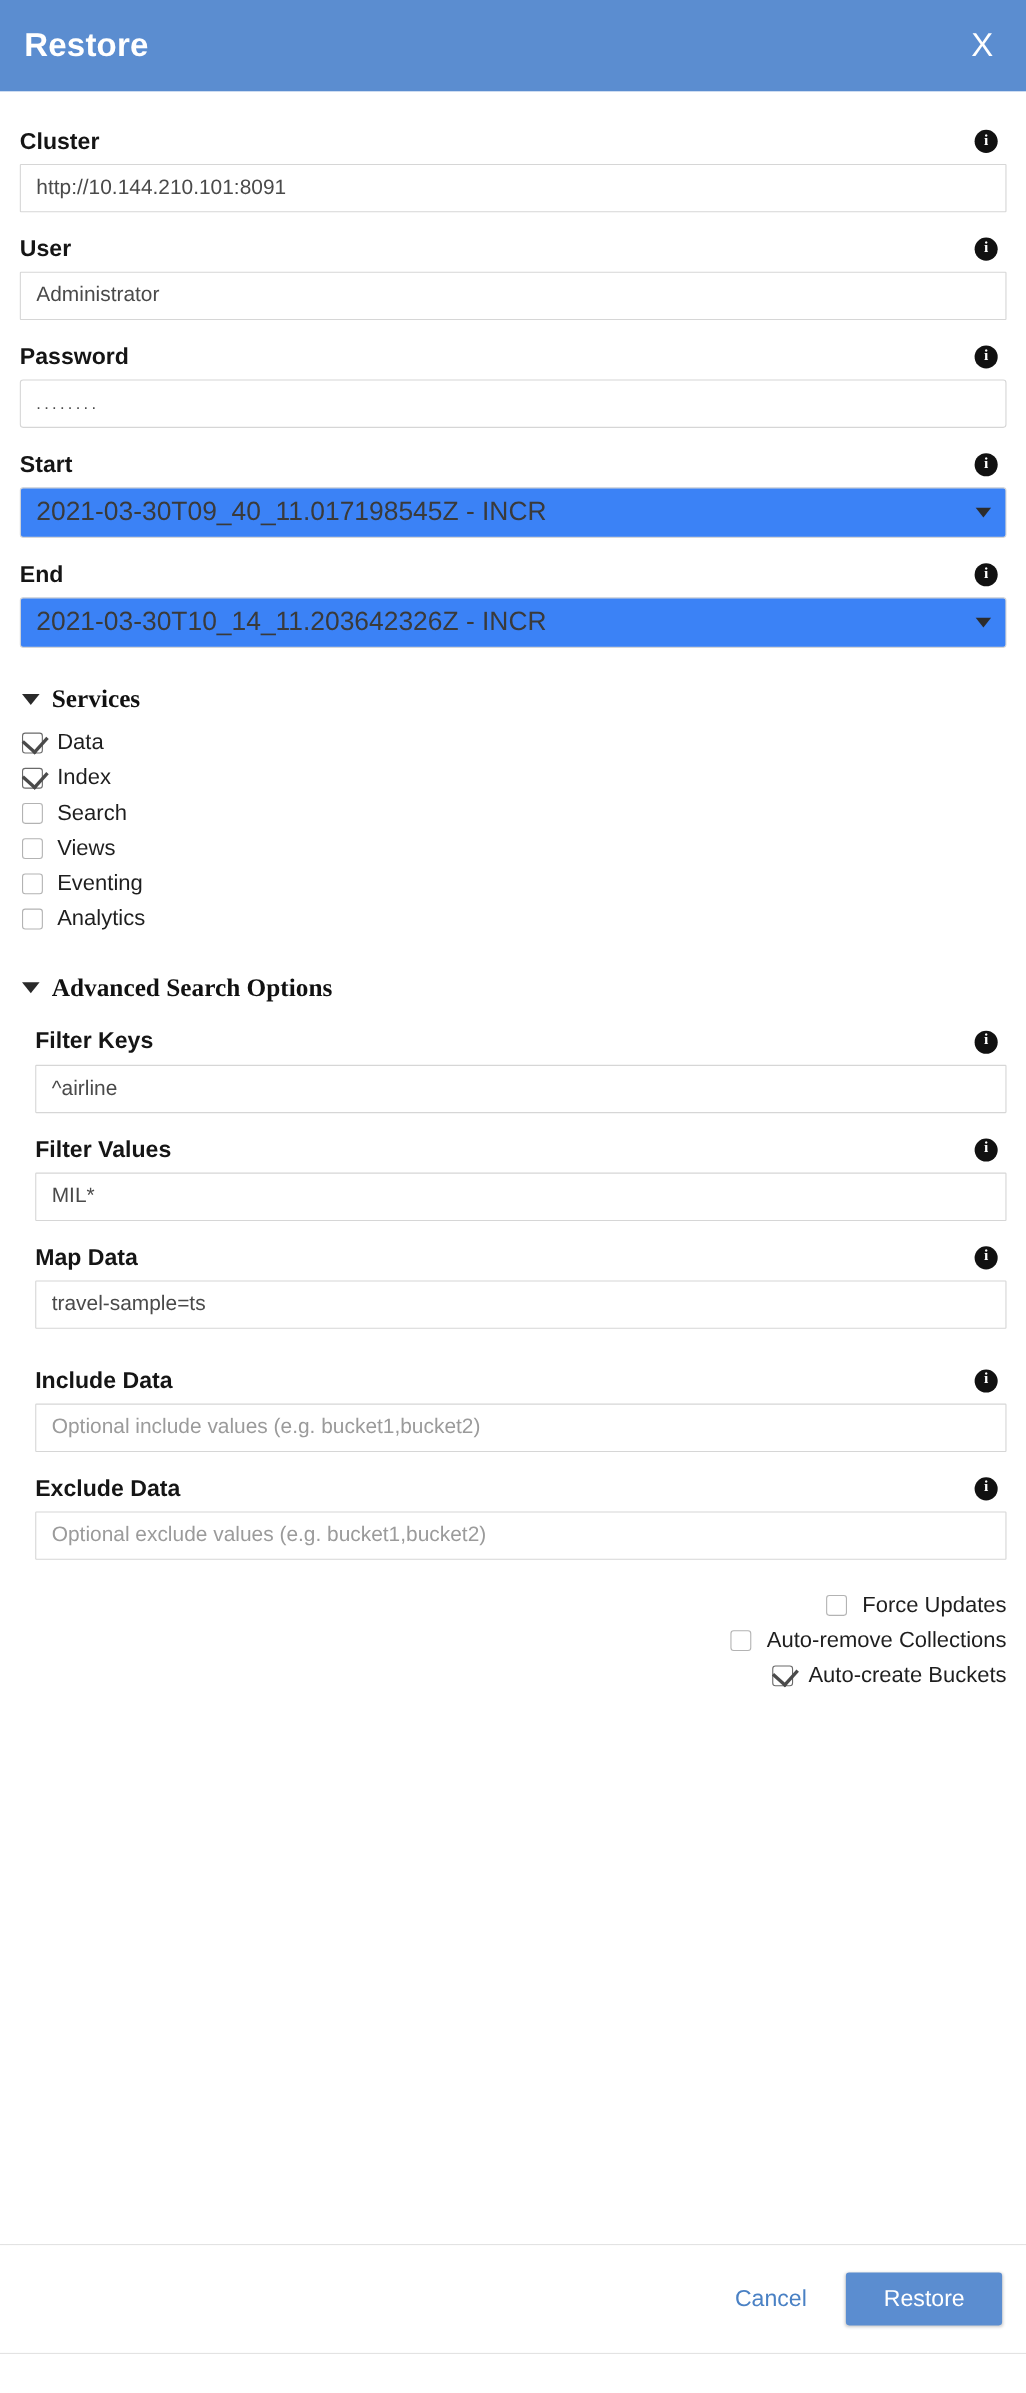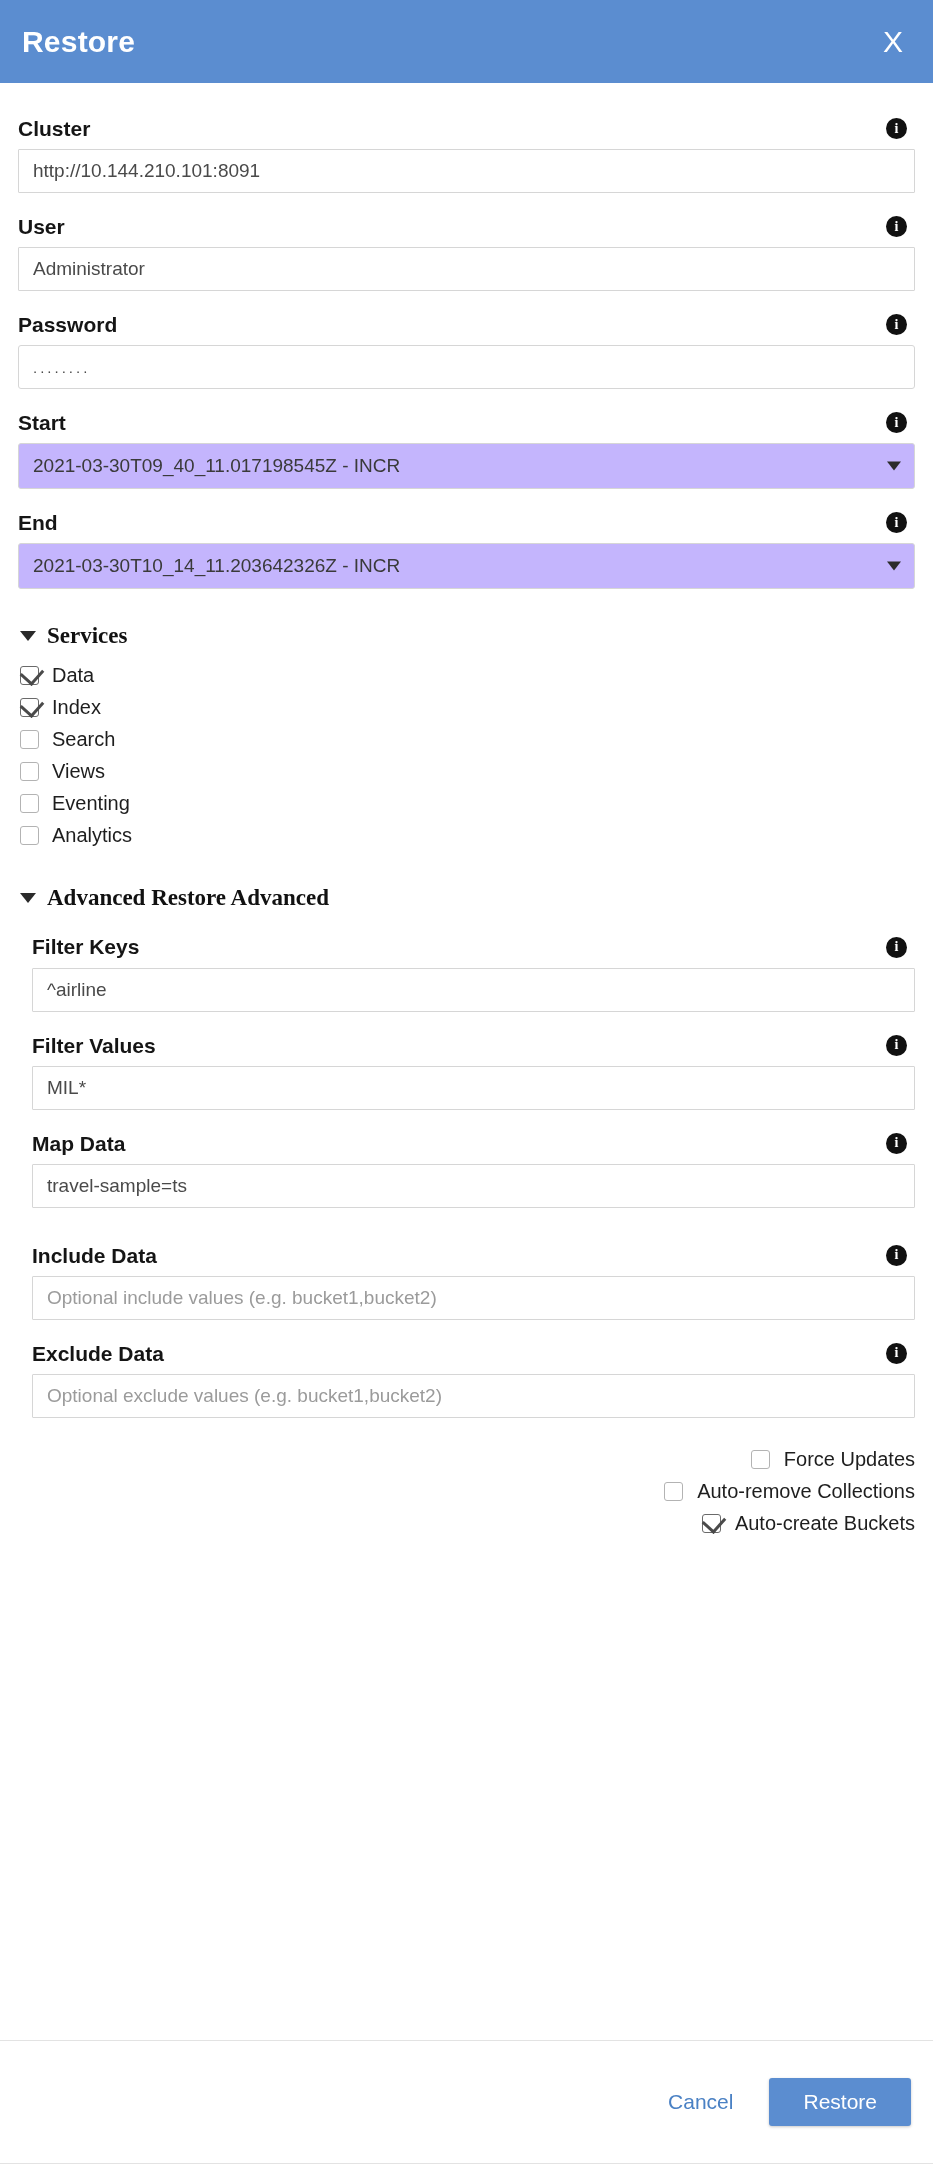--- a/index.html
+++ b/index.html
@@ -109,22 +109,22 @@
     color: #4a4a4a;
     font-family: "Liberation Sans", sans-serif;
   }
 
   .select-wrap { position: relative; width: 100%; }
   .select-box {
     width: 100%;
     height: 46px;
     border: 1px solid #d6d6d6;
     border-radius: 3px;
-    background: #c4b5fd;
-    font-size: 19px;
+    background: #3b82f6;
+    font-size: 24px;
     color: #3a3a3a;
     padding: 0 40px 0 14px;
     display: flex;
     align-items: center;
     cursor: pointer;
   }
   .chev {
     position: absolute;
     right: 14px; top: 50%;
     transform: translateY(-50%);
@@ -196,21 +196,21 @@
   .adv-inner .field { margin-bottom: 22px; }
   .adv-inner .field-label { font-size: 21px; }
 
   .options-group { margin-top: 26px; }
 
   
   .footer {
     position: absolute;
     left: 0; right: 0;
     top: 2040px;
-    height: 124px;
+    height: 100px;
     border-top: 1px solid #e3e3e3;
     border-bottom: 1px solid #e3e3e3;
     display: flex;
     align-items: center;
     justify-content: flex-end;
     padding-right: 22px;
     gap: 22px;
     background: #fff;
   }
   .btn-cancel {
@@ -330,21 +330,21 @@
       <div class="cb-label">Eventing</div>
     </div>
     <div class="cb-row services">
       <div class="cbox"></div>
       <div class="cb-label">Analytics</div>
     </div>
   </div>
 
   <div class="section-head">
     <div class="tri-down"></div>
-    <div class="section-title">Advanced Restore Advanced</div>
+    <div class="section-title">Advanced Search Options</div>
   </div>
 
   <div class="adv-inner">
 
     <div class="field">
       <div class="field-head">
         <div class="field-label">Filter Keys</div>
         <div class="info-icon">
             <span>i</span>
           </div>

